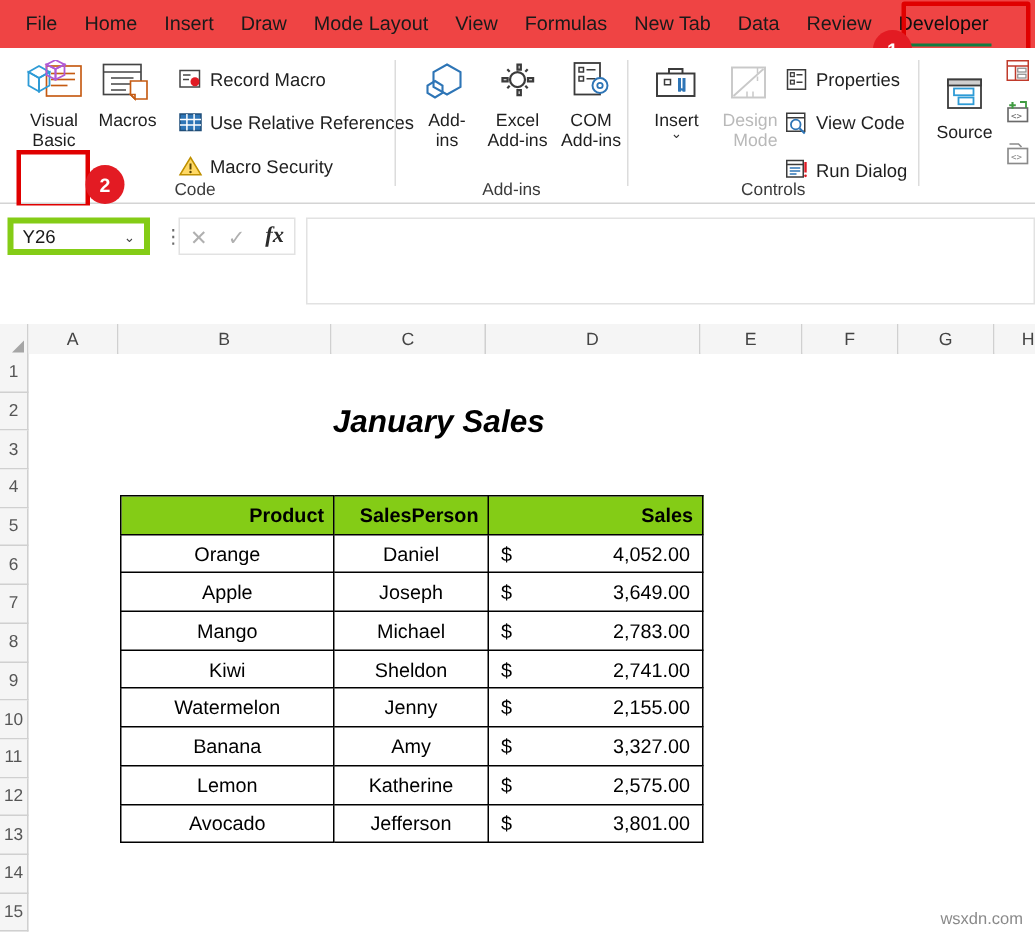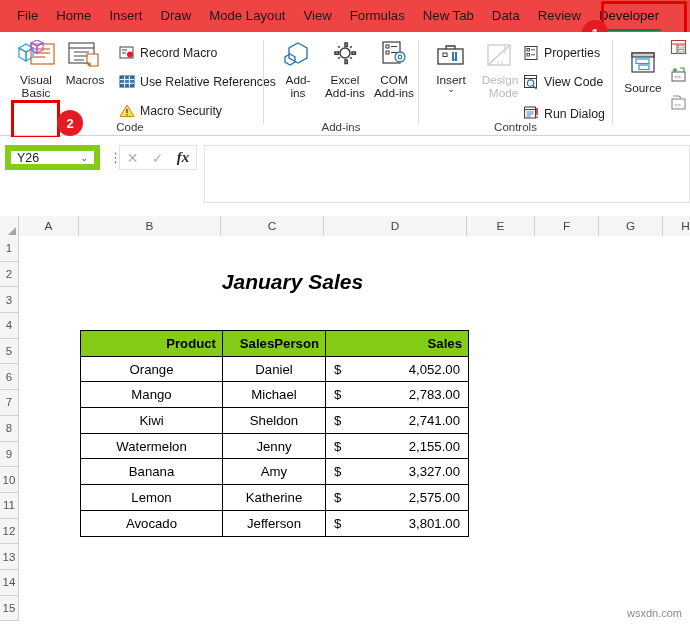--- a/index.html
+++ b/index.html
@@ -89,21 +89,21 @@
 
   .chev { font-size: 9px; color:#333; line-height: 6px; margin-top:-1px;}
 
   
   .fbar {
     position: absolute; top: 137px; left: 0; width: 690px; height: 42px;
     background: #ffffff;
   }
   .namebox {
     position: absolute; left: 5px; top: 8px; width: 95px; height: 25px;
-    border: 6px solid #84cc16; background: #fff;
+    border: 4px solid #84cc16; background: #fff;
     display: flex; align-items: center; padding: 0 6px;
     font-size: 12.4px; color: #1a1a1a;
     justify-content: space-between;
   }
   .namebox .nb-chev { font-size: 9px; color: #444; }
   .dots {
     position: absolute; left: 109px; top: 14px;
     font-size: 13px; color: #6b6b6b; letter-spacing: 0; line-height: 13px;
   }
   .fxgroup {
@@ -593,20 +593,30 @@
               <td class="c-prod">Orange</td>
               <td class="c-person">Daniel</td>
               <td class="c-sales">
                 <div class="money">
                   <span class="cur">$</span>
                   <span>4,052.00</span>
                 </div>
               </td>
             </tr>
             <tr>
+              <td class="c-prod">Apple</td>
+              <td class="c-person">Joseph</td>
+              <td class="c-sales">
+                <div class="money">
+                  <span class="cur">$</span>
+                  <span>3,649.00</span>
+                </div>
+              </td>
+            </tr>
+            <tr>
               <td class="c-prod">Mango</td>
               <td class="c-person">Michael</td>
               <td class="c-sales">
                 <div class="money">
                   <span class="cur">$</span>
                   <span>2,783.00</span>
                 </div>
               </td>
             </tr>
             <tr>

